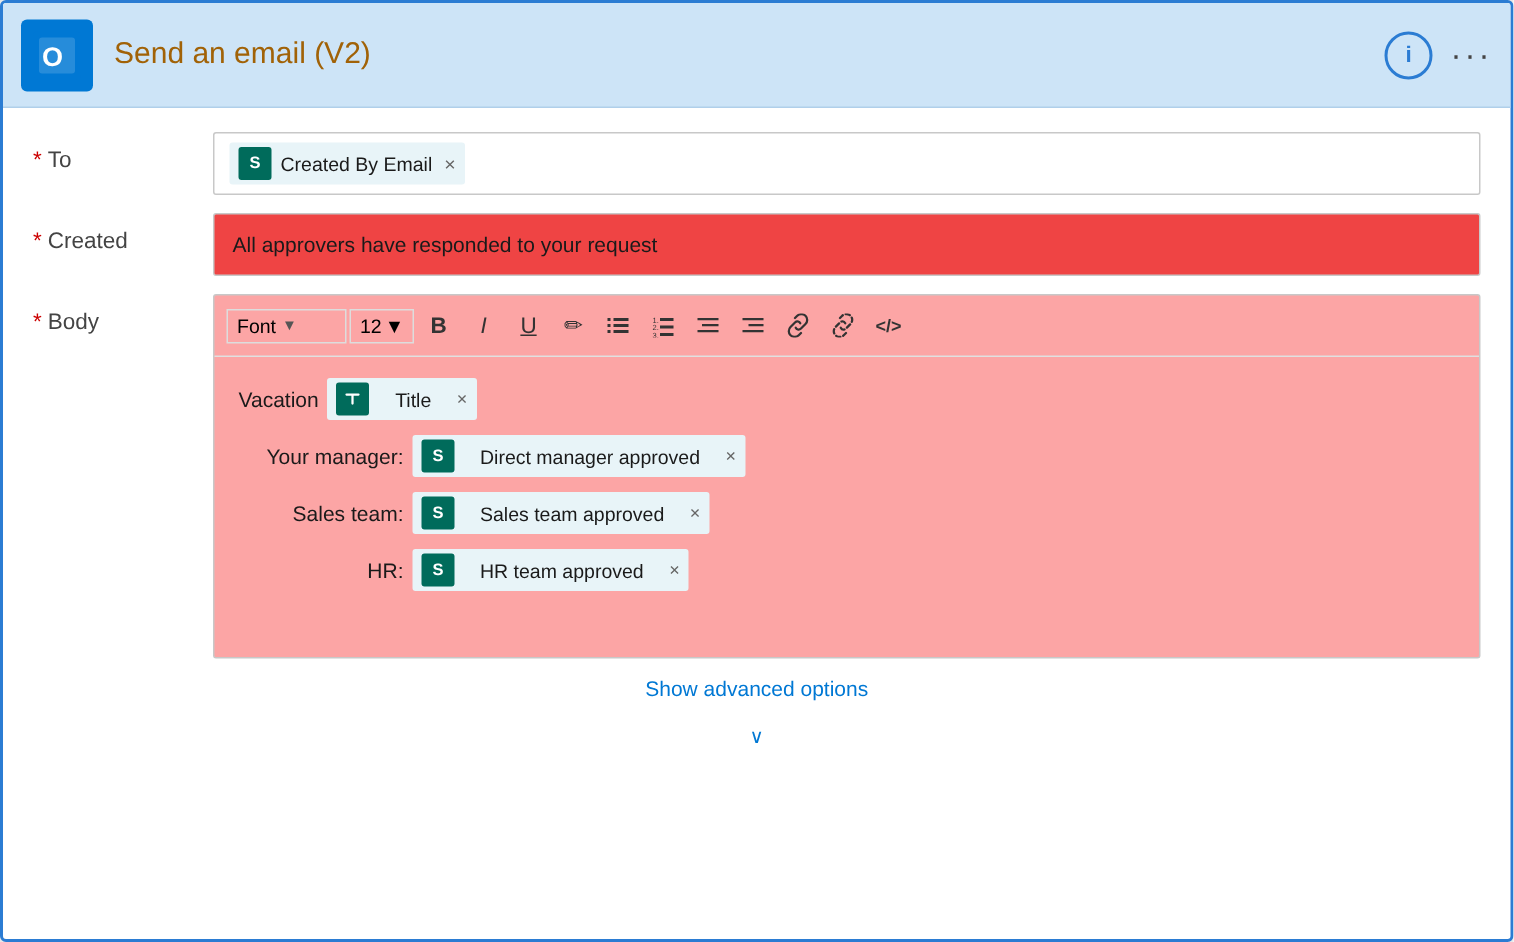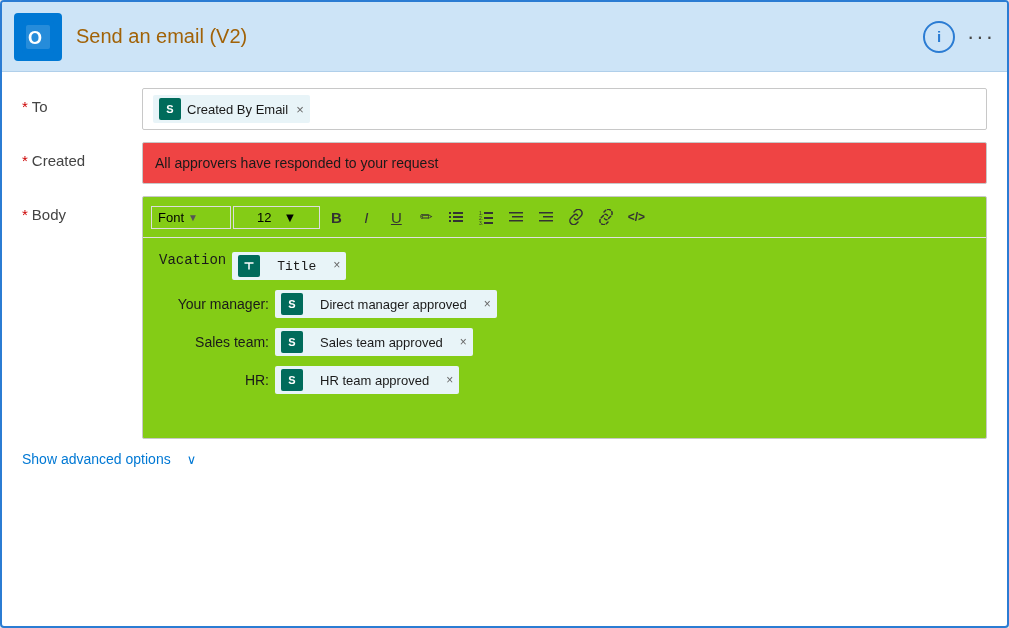--- a/index.html
+++ b/index.html
@@ -148,21 +148,21 @@
       background: #ef4444;
       width: 100%;
       min-height: 42px;
       display: flex;
       align-items: center;
     }
     
     .body-field {
       border: 1px solid #c8c8c8;
       border-radius: 2px;
-      background: #84cc16;
+      background: #fca5a5;
     }
     
     .toolbar {
       display: flex;
       align-items: center;
       padding: 6px 8px;
       border-bottom: 1px solid #e0e0e0;
       gap: 2px;
       flex-wrap: wrap;
     }
@@ -177,24 +177,24 @@
       min-width: 80px;
     }
     .toolbar-font-select .chevron {
       font-size: 10px;
       color: #555;
     }
     .toolbar-size {
       display: flex;
       align-items: flex-end;
       border: 1px solid #ddd;
-      padding: 3px 23px;
-      font-size: 13px;
-      cursor: pointer;
-      gap: 12px;
+      padding: 3px 6px;
+      font-size: 13px;
+      cursor: pointer;
+      gap: 2px;
     }
     .toolbar-btn {
       width: 28px;
       height: 28px;
       display: flex;
       align-items: center;
       justify-content: center;
       cursor: pointer;
       font-size: 14px;
       border-radius: 2px;
@@ -205,25 +205,24 @@
     .toolbar-btn.bold { font-weight: bold; font-size: 15px; }
     .toolbar-btn.italic { font-style: italic; font-size: 15px; }
     .toolbar-btn.underline { text-decoration: underline; font-size: 15px; }
     
     .editor-area {
       padding: 14px 16px 20px 16px;
       min-height: 200px;
     }
     .editor-line {
       display: flex;
-      align-items: flex-start;
+      align-items: center;
       flex-wrap: wrap;
       margin-bottom: 10px;
       gap: 6px;
-      font-family: Liberation Mono, monospace;
     }
     .editor-text {
       font-size: 14px;
       color: #1a1a1a;
     }
     .inline-tag {
       display: inline-flex;
       align-items: center;
       background: #e8f4f8;
       border-radius: 2px;
@@ -274,20 +273,21 @@
       min-width: 110px;
       text-align: right;
     }
     
     .show-advanced {
       margin-top: 0;
       display: flex;
       align-items: center;
       gap: 16px;
       cursor: pointer;
+      flex-direction: column;
     }
     .show-advanced-text {
       font-size: 14px;
       color: #0078d4;
     }
     .show-advanced-icon {
       color: #0078d4;
       font-size: 13px;
     }
   </style>

